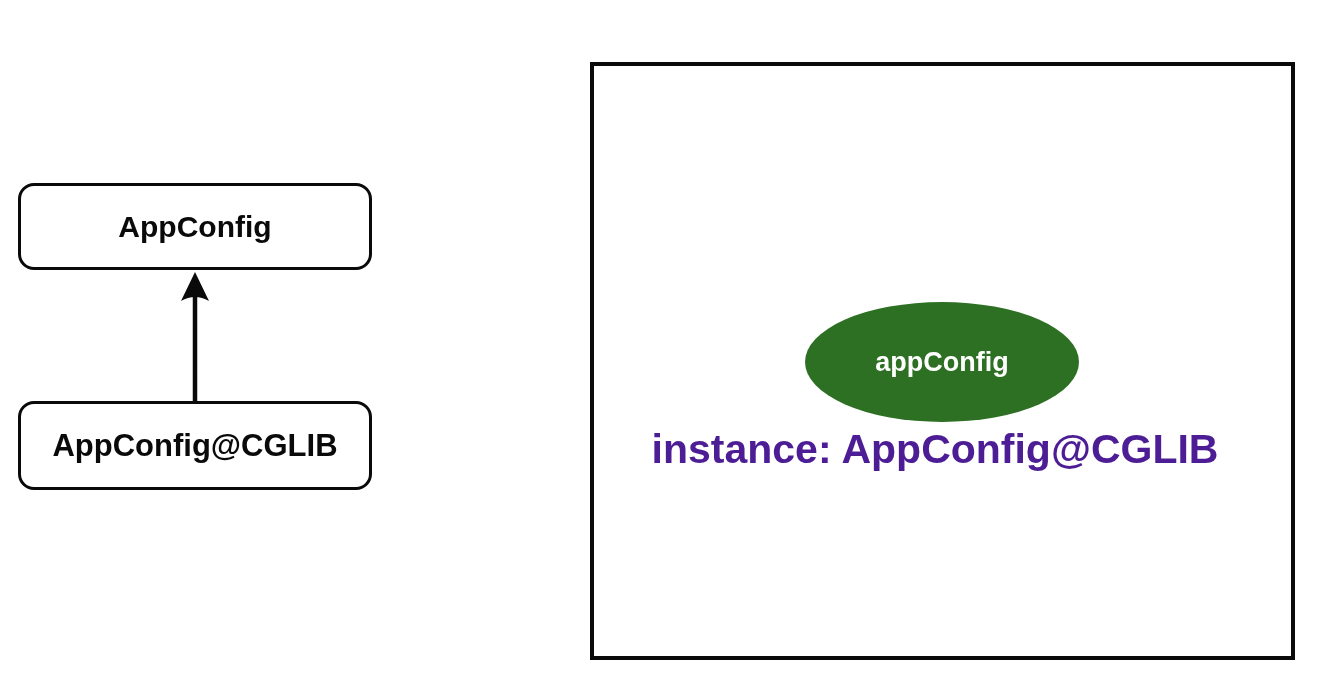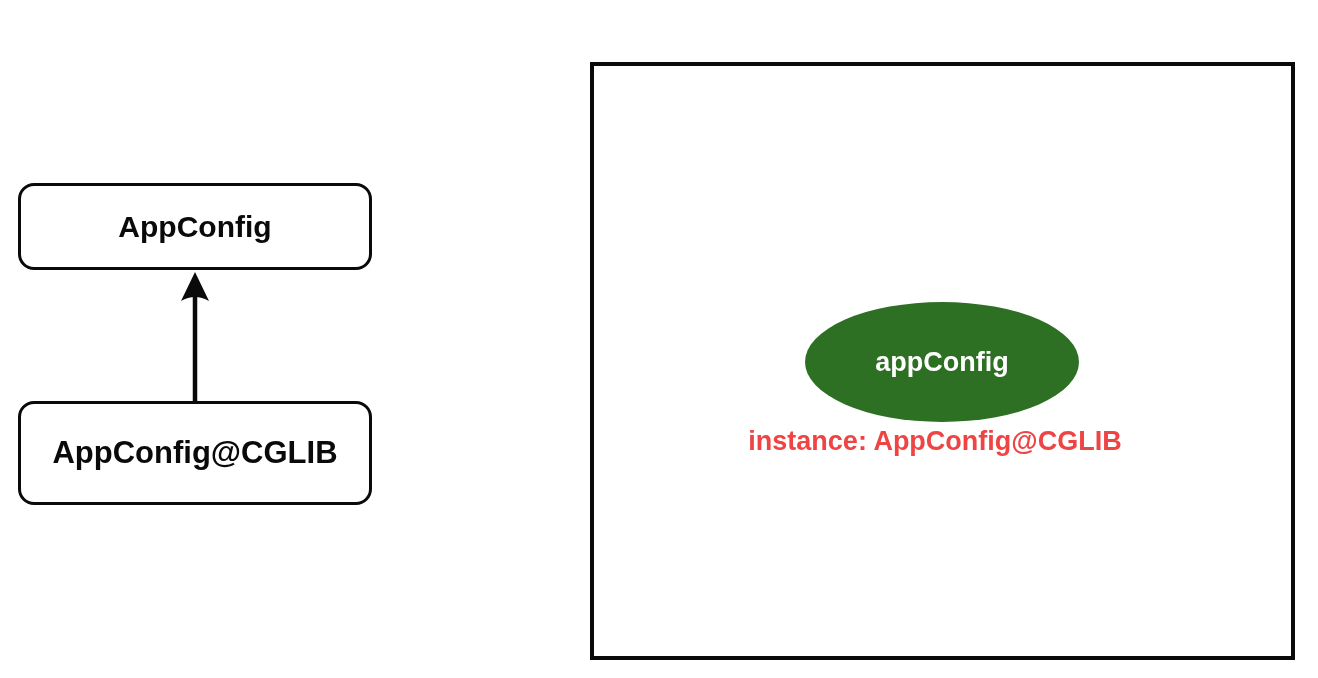--- a/index.html
+++ b/index.html
@@ -19,21 +19,21 @@
     border: 3.5px solid #0a0a0a;
     border-radius: 16px;
     background: #ffffff;
     display: flex;
     align-items: center;
     justify-content: center;
     font-weight: bold;
     color: #0a0a0a;
   }
   .class-box.top    { top: 183px; height: 87px; font-size: 30px; }
-  .class-box.bottom { top: 401px; height: 104px; font-size: 31px; text-align: center; }
+  .class-box.bottom { top: 401px; height: 89px; font-size: 31px; text-align: center; }
 
   .arrow-wrap {
     position: absolute;
     left: 171px;
     top: 270px;
     width: 48px;
     height: 132px;
   }
 
   
@@ -69,23 +69,23 @@
     justify-content: center;
     font-size: 27px;
     font-weight: 600;
   }
   .instance-label {
     position: absolute;
     left: 590px;
     top: 426px;
     width: 690px;
     text-align: center;
-    font-size: 27px;
+    font-size: 41px;
     font-weight: bold;
-    color: #ef4444;
+    color: #4c1d95;
   }
 </style>
 </head>
 <body>
 
 <div class="stage">
 
   <div class="class-box top">
     <span>AppConfig</span>
   </div>

